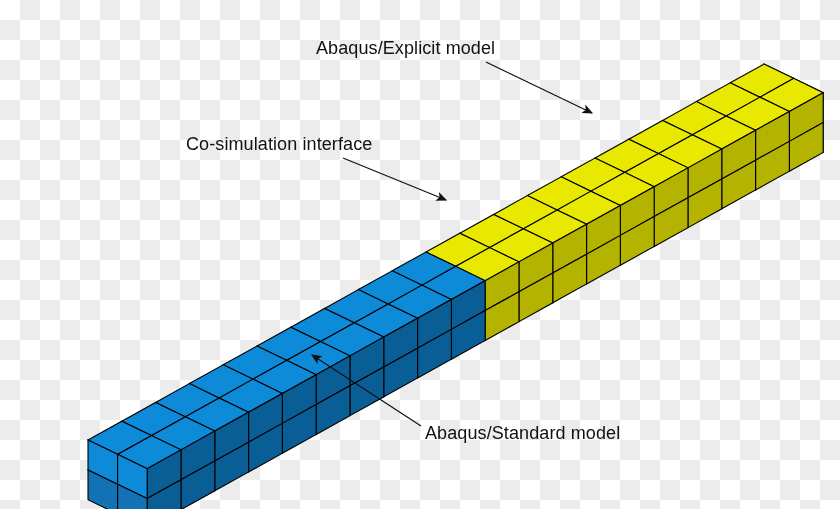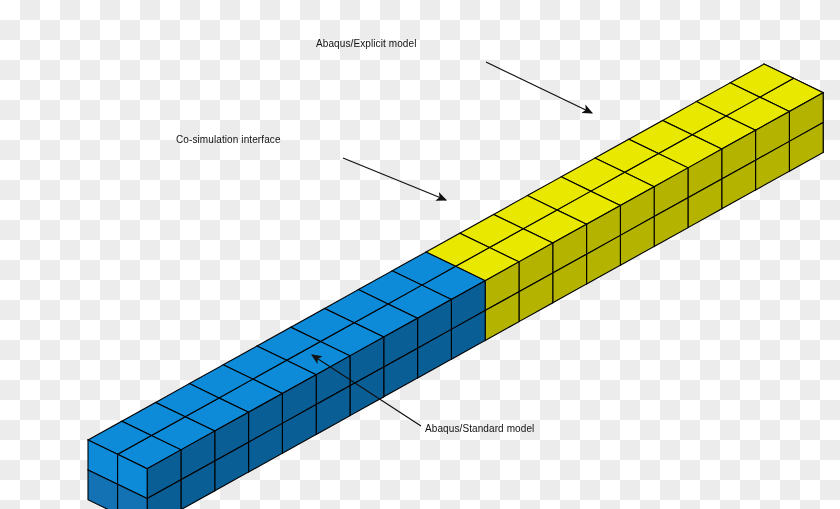--- a/index.html
+++ b/index.html
@@ -12,27 +12,27 @@
     background-color:#ffffff;
     background-image:
       linear-gradient(45deg,#ececec 25%,transparent 25%,transparent 75%,#ececec 75%),
       linear-gradient(45deg,#ececec 25%,transparent 25%,transparent 75%,#ececec 75%);
     background-size:40px 40px;
     background-position:0 0,20px 20px;
   }
   #scene{position:absolute;left:0;top:0;width:840px;height:509px;}
   .label{
     position:absolute;
-    font-size:10px;
+    font-size:18px;
     color:#111111;
     white-space:nowrap;
     letter-spacing:0.1px;
   }
   #lbl-explicit{left:316px;top:38px;}
-  #lbl-cosim{left:176px;top:134px;}
+  #lbl-cosim{left:186px;top:134px;}
   #lbl-standard{left:425px;top:423px;text-align:center;}
 </style>
 </head>
 <body>
 
 <div id="stage"></div>
 
 <svg id="scene" viewBox="0 0 840 509" width="840" height="509" xmlns="http://www.w3.org/2000/svg">
   <defs>
     <marker id="arrowhead" markerWidth="9" markerHeight="9" refX="8" refY="4.5" orient="auto" markerUnits="strokeWidth">

